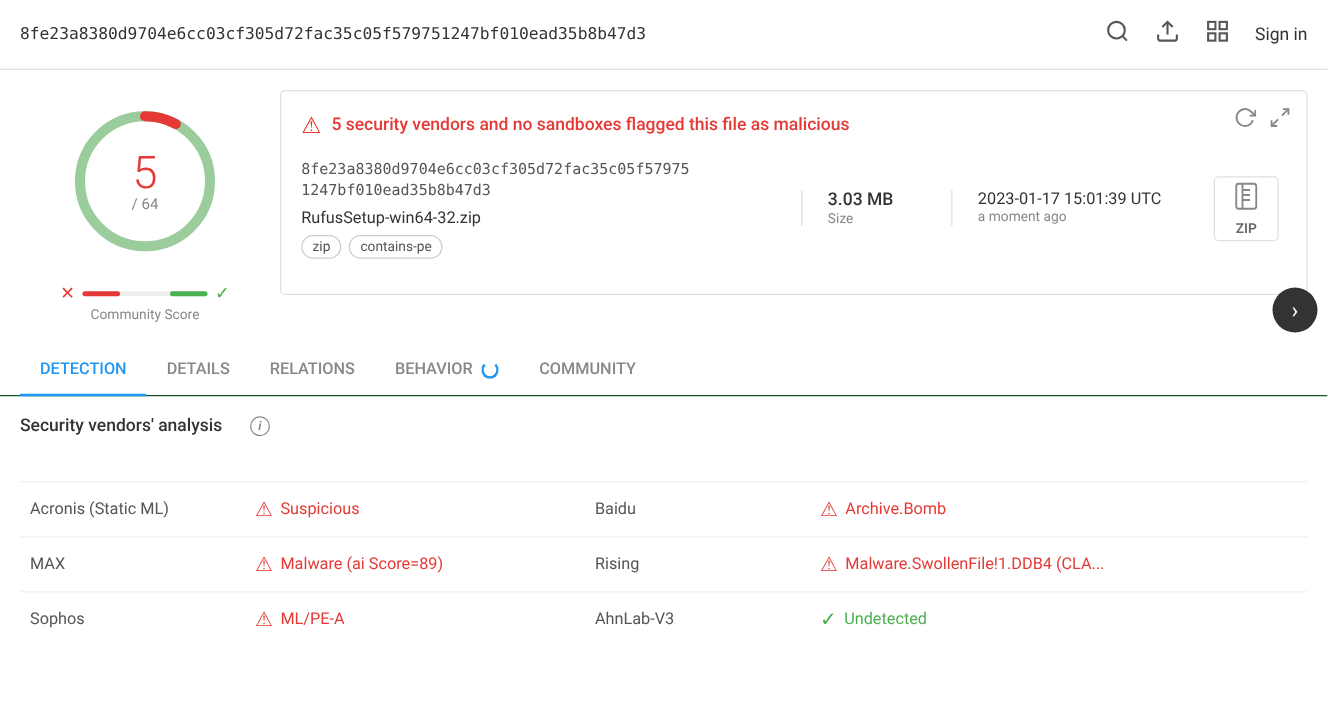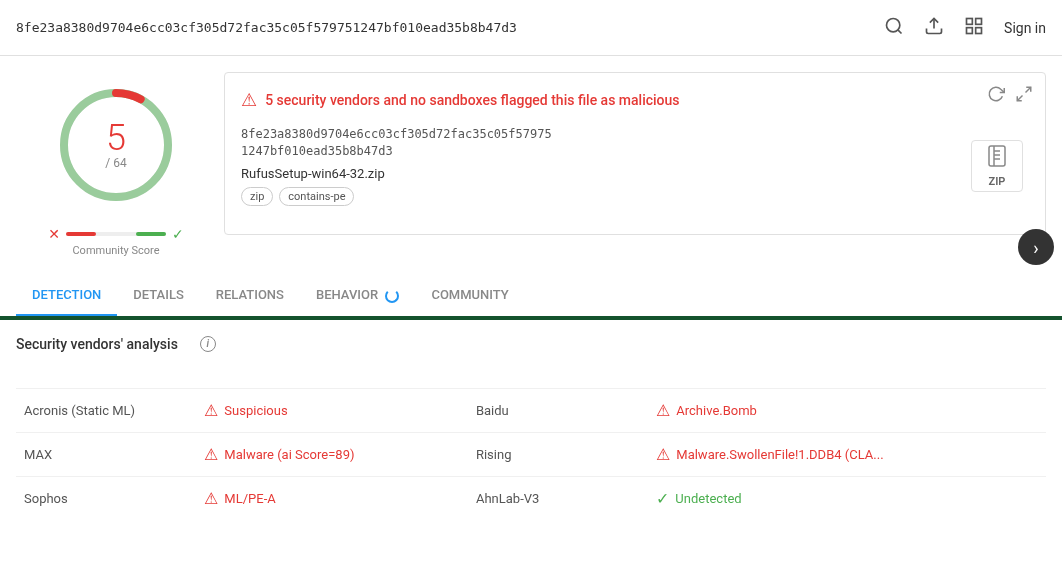--- a/index.html
+++ b/index.html
@@ -257,21 +257,21 @@
     .zip-label {
       font-size: 11px;
       font-weight: 600;
       color: #666;
       margin-top: 2px;
     }
 
     
     .tabs-container {
       padding: 0 16px;
-      border-bottom: 4px solid #14532d;
+      border-bottom: 1px solid #14532d;
       display: flex;
       align-items: center;
       position: relative;
     }
     .tab {
       padding: 12px 16px;
       font-size: 13px;
       font-weight: 500;
       color: #888;
       cursor: pointer;
@@ -467,20 +467,30 @@
           <span>8fe23a8380d9704e6cc03cf305d72fac35c05f57975</span><br>
           <span>1247bf010ead35b8b47d3</span>
         </div>
         <div class="file-name">RufusSetup-win64-32.zip</div>
         <div class="file-tags">
           <span class="tag">zip</span>
           <span class="tag">contains-pe</span>
         </div>
       </div>
 
+      <div class="file-meta">
+        <div class="file-meta-item">
+          <div class="file-meta-value">3.03 MB</div>
+          <div class="file-meta-label">Size</div>
+        </div>
+        <div class="file-meta-item">
+          <div class="file-meta-date">2023-01-17 15:01:39 UTC</div>
+          <div class="file-meta-ago">a moment ago</div>
+        </div>
+      </div>
 
       <div class="file-type-icon">
         <div class="zip-icon-box">
           <span class="zip-icon-symbol">
             <svg width="24" height="24" viewBox="0 0 24 24" fill="none" stroke="#888" stroke-width="1.5">
               <rect x="4" y="2" width="16" height="20" rx="2"></rect>
                 <line x1="9" y1="2" x2="9" y2="22"></line>
                 <line x1="9" y1="7" x2="15" y2="7"></line>
                 <line x1="9" y1="11" x2="15" y2="11"></line>
                 <line x1="9" y1="15" x2="15" y2="15"></line>

